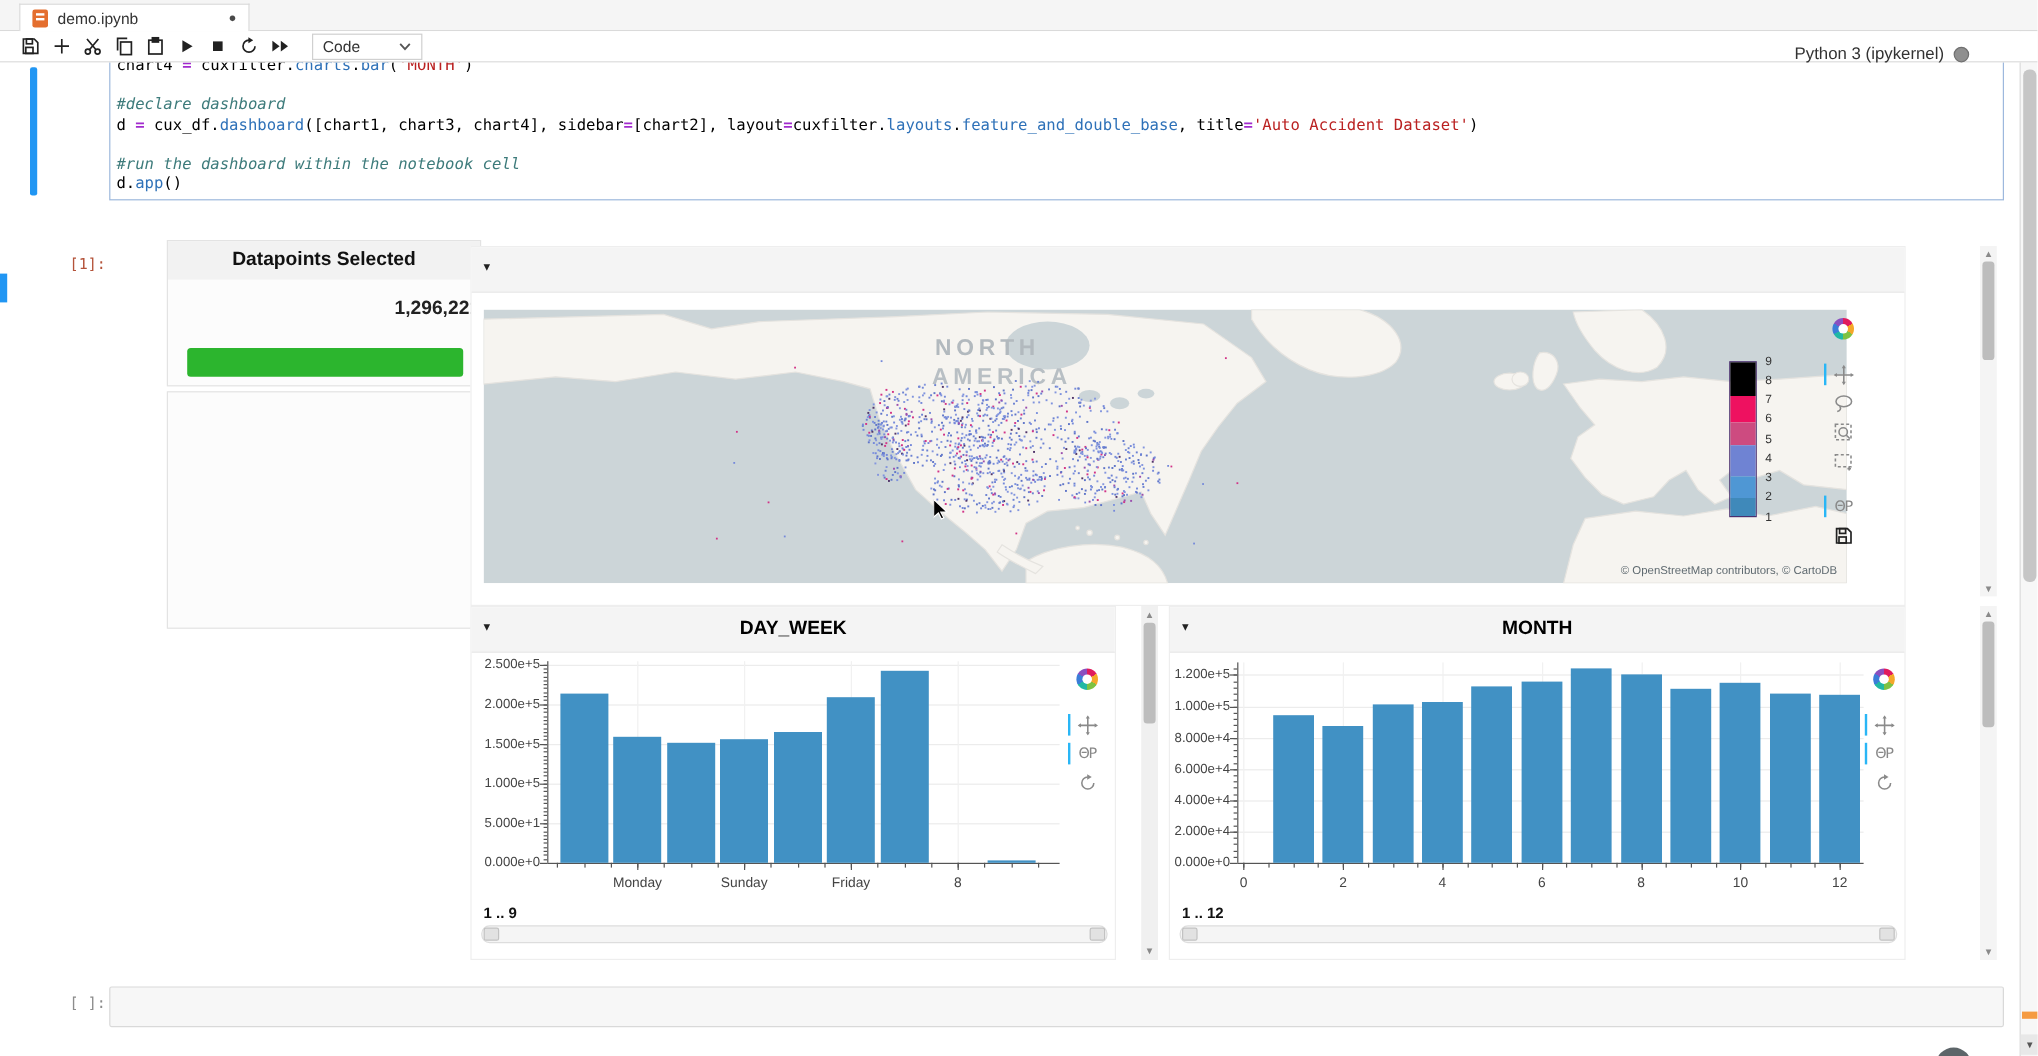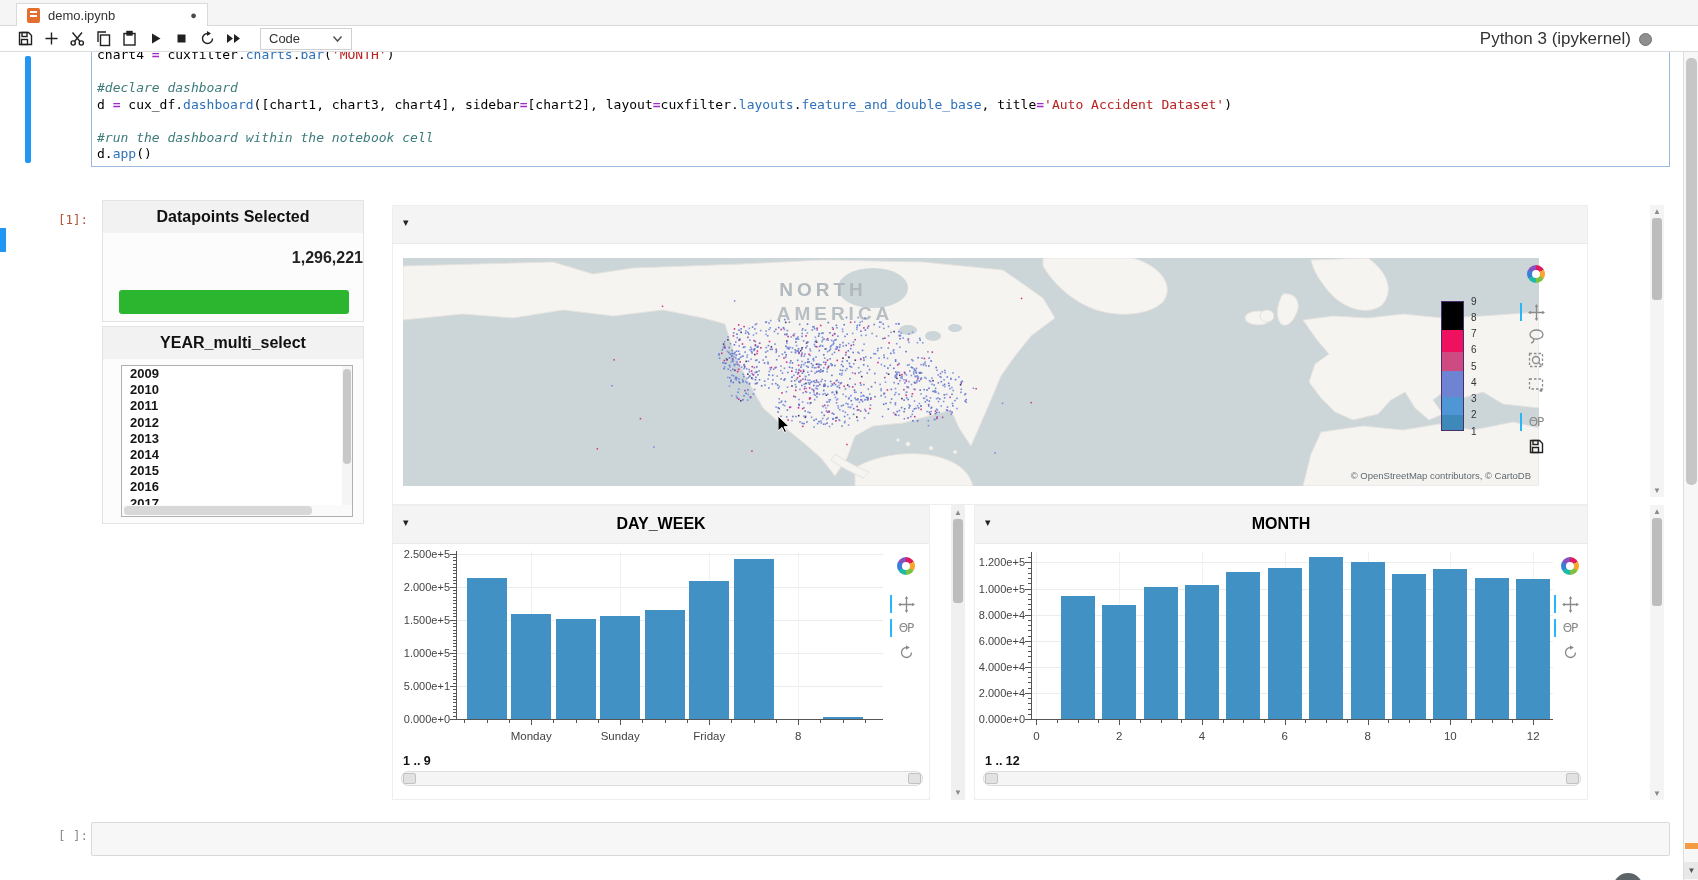--- a/index.html
+++ b/index.html
@@ -15,38 +15,38 @@
   .nb-icon::after { content:""; position:absolute; left:3px; top:3px; right:3px; height:2px; background:#fff; box-shadow:0 4px 0 #fff; }
   #tab .title { font-size:13px; color:#333; }
   #tab .dot { margin-left:auto; font-size:11px; color:#4a4a4a; }
 
   
   #nbtoolbar { left:0; top:26px; width:1698px; height:26px; background:#fff; border-bottom:1px solid #dcdcdc; z-index:30; display:flex; align-items:center; }
   .tbtn { width:26px; height:22px; display:flex; align-items:center; justify-content:center; color:#212121; }
   .tbtn svg { display:block; }
   #celltype { margin-left:14px; width:92px; height:22px; border:1px solid #d0d0d0; background:#fff; display:flex; align-items:center; padding:0 8px; font-size:13px; color:#333; }
   #celltype .chev { margin-left:auto; }
-  #kernel { position:absolute; right:46px; top:0; height:26px; display:flex; align-items:center; gap:8px; font-size:17px; color:#333; }
+  #kernel { position:absolute; right:57px; top:0; height:26px; display:flex; align-items:flex-end; gap:8px; font-size:14px; color:#333; }
   #kernel .kcirc { width:13px; height:13px; border-radius:50%; background:#8f8f8f; border:1px solid #6f6f6f; }
 
   
   #codecell { left:91px; top:40px; width:1579px; height:127px; background:#fff; border:1px solid #9db8dd; z-index:10; }
   #cellstrip { left:25px; top:56px; width:6px; height:107px; background:#2196f3; border-radius:2px; z-index:11; }
   #code-lines { left:97px; top:47px; width:1440px; z-index:11; font-family:"DejaVu Sans Mono", monospace; font-size:13px; line-height:16.5px; white-space:pre; color:#000; }
   .tok-o { color:#a22bce; font-weight:bold; }
   .tok-f { color:#2e71b8; }
   .tok-s { color:#ba2121; }
   .tok-c { color:#3d7b7b; font-style:italic; }
 
   
   #outprompt { left:58px; top:212px; font-family:"DejaVu Sans Mono", monospace; font-size:12.5px; color:#b4533a; }
   #gutterstrip { left:0; top:228px; width:6px; height:24px; background:#2196f3; }
 
   
-  .card { background:#fcfcfc; border:1px solid #e3e3e3; }
+  .card { background:#fcfcfc; border:1px solid #e3e3e3;margin-left:37px; }
   .card .chead { position:absolute; left:0; top:0; right:0; height:32px; background:#f2f2f2; display:flex; align-items:center; justify-content:center; font-size:16px; font-weight:bold; color:#111; }
   #card1 { left:102px; top:200px; width:262px; height:122px; }
   #dp-value { position:absolute; left:0; top:48px; width:100%; text-align:right; font-size:16px; font-weight:600; color:#222; }
   #dp-bar { position:absolute; left:16px; top:89px; width:230px; height:24px; border-radius:3px; }
   #card2 { left:102px; top:326px; width:262px; height:198px; }
   #yearbox { position:absolute; left:18px; top:38px; width:232px; height:152px; background:#fff; border:1px solid #b0b0b0; overflow:hidden; }
   .year-option { padding:1px 8px; font-size:13px; font-weight:600; color:#151515; line-height:14.2px; }
   #yearbox .vscroll { position:absolute; right:0; top:0; width:10px; height:140px; background:#f5f5f5; }
   #yearbox .vthumb { position:absolute; right:1px; top:3px; width:8px; height:95px; background:#c8c8c8; border-radius:4px; }
   #yearbox .hscroll { position:absolute; left:0; bottom:0; height:11px; width:232px; background:#fafafa; }
@@ -213,40 +213,20 @@
   <div id="outprompt" class="abs">[1]:</div>
   <div id="gutterstrip" class="abs"></div>
 
   <div id="card1" class="abs card">
     <div class="chead">Datapoints Selected</div>
     <div id="dp-value">1,296,221</div>
     <div id="dp-bar" style="background: rgb(44, 181, 46);"></div>
   </div>
 
   <div id="card2" class="abs card">
-    <div class="chead">YEAR_multi_select</div>
-    <div id="yearbox">
-      <div id="year-options">
-          <div class="year-option">2009</div>
-          <div class="year-option">2010</div>
-          <div class="year-option">2011</div>
-          <div class="year-option">2012</div>
-          <div class="year-option">2013</div>
-          <div class="year-option">2014</div>
-          <div class="year-option">2015</div>
-          <div class="year-option">2016</div>
-          <div class="year-option">2017</div>
-        </div>
-      <div class="vscroll">
-          <div class="vthumb"></div>
-        </div>
-      <div class="hscroll">
-          <div class="hthumb"></div>
-        </div>
-    </div>
   </div>
 
   <div id="mappanel" class="abs panel">
     <div class="phead">
       <span class="caret">▾</span>
     </div>
 
     <svg id="mapsvg" viewBox="0 0 1136 228">
       <rect x="0" y="0" width="1136" height="228" fill="#ccd5d8"></rect>
       <g fill="#f6f4f0" stroke="#e5e3df" stroke-width="1">

